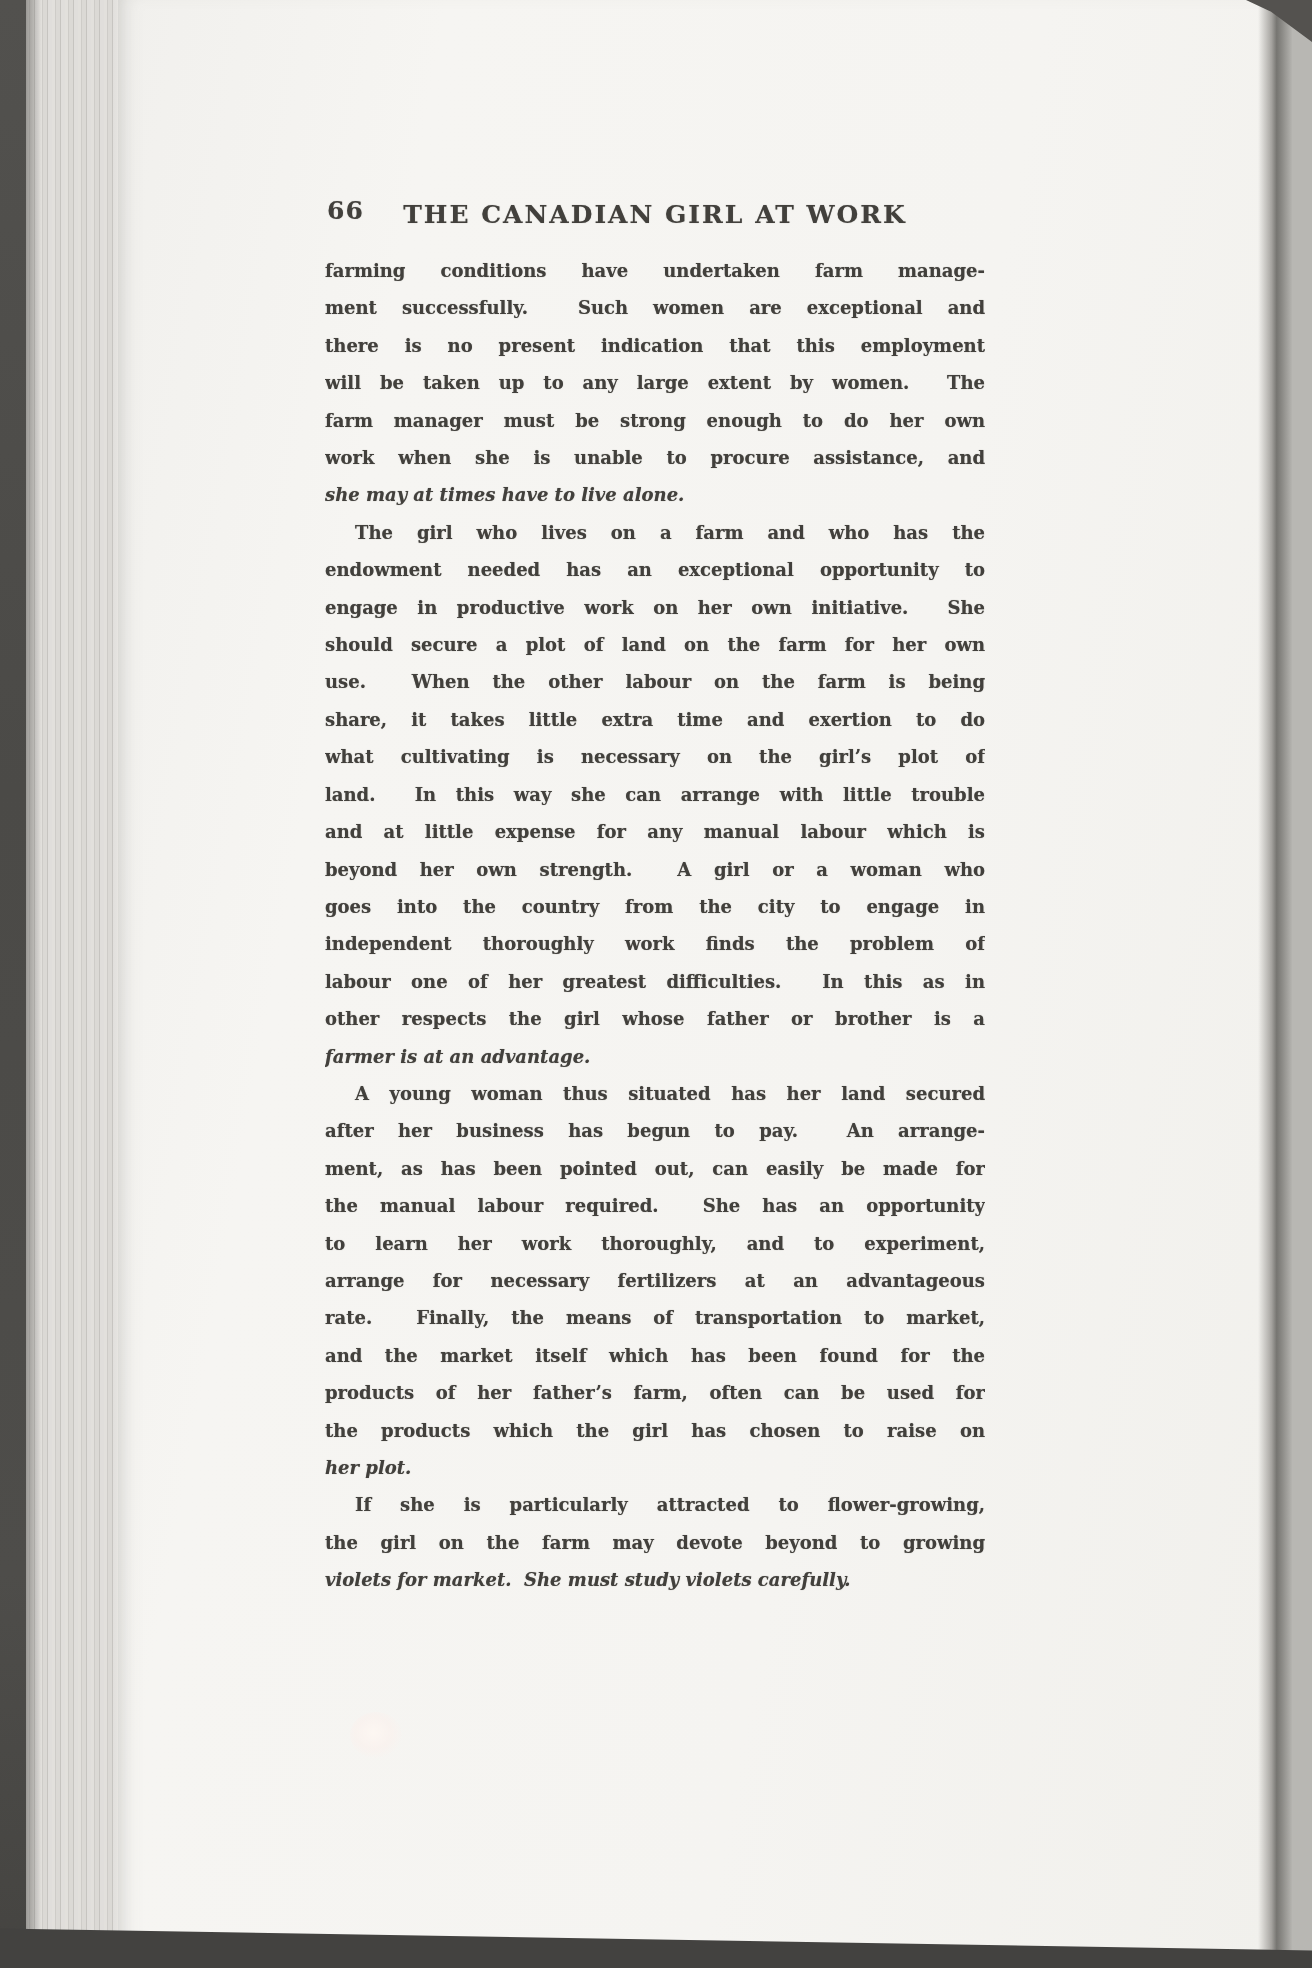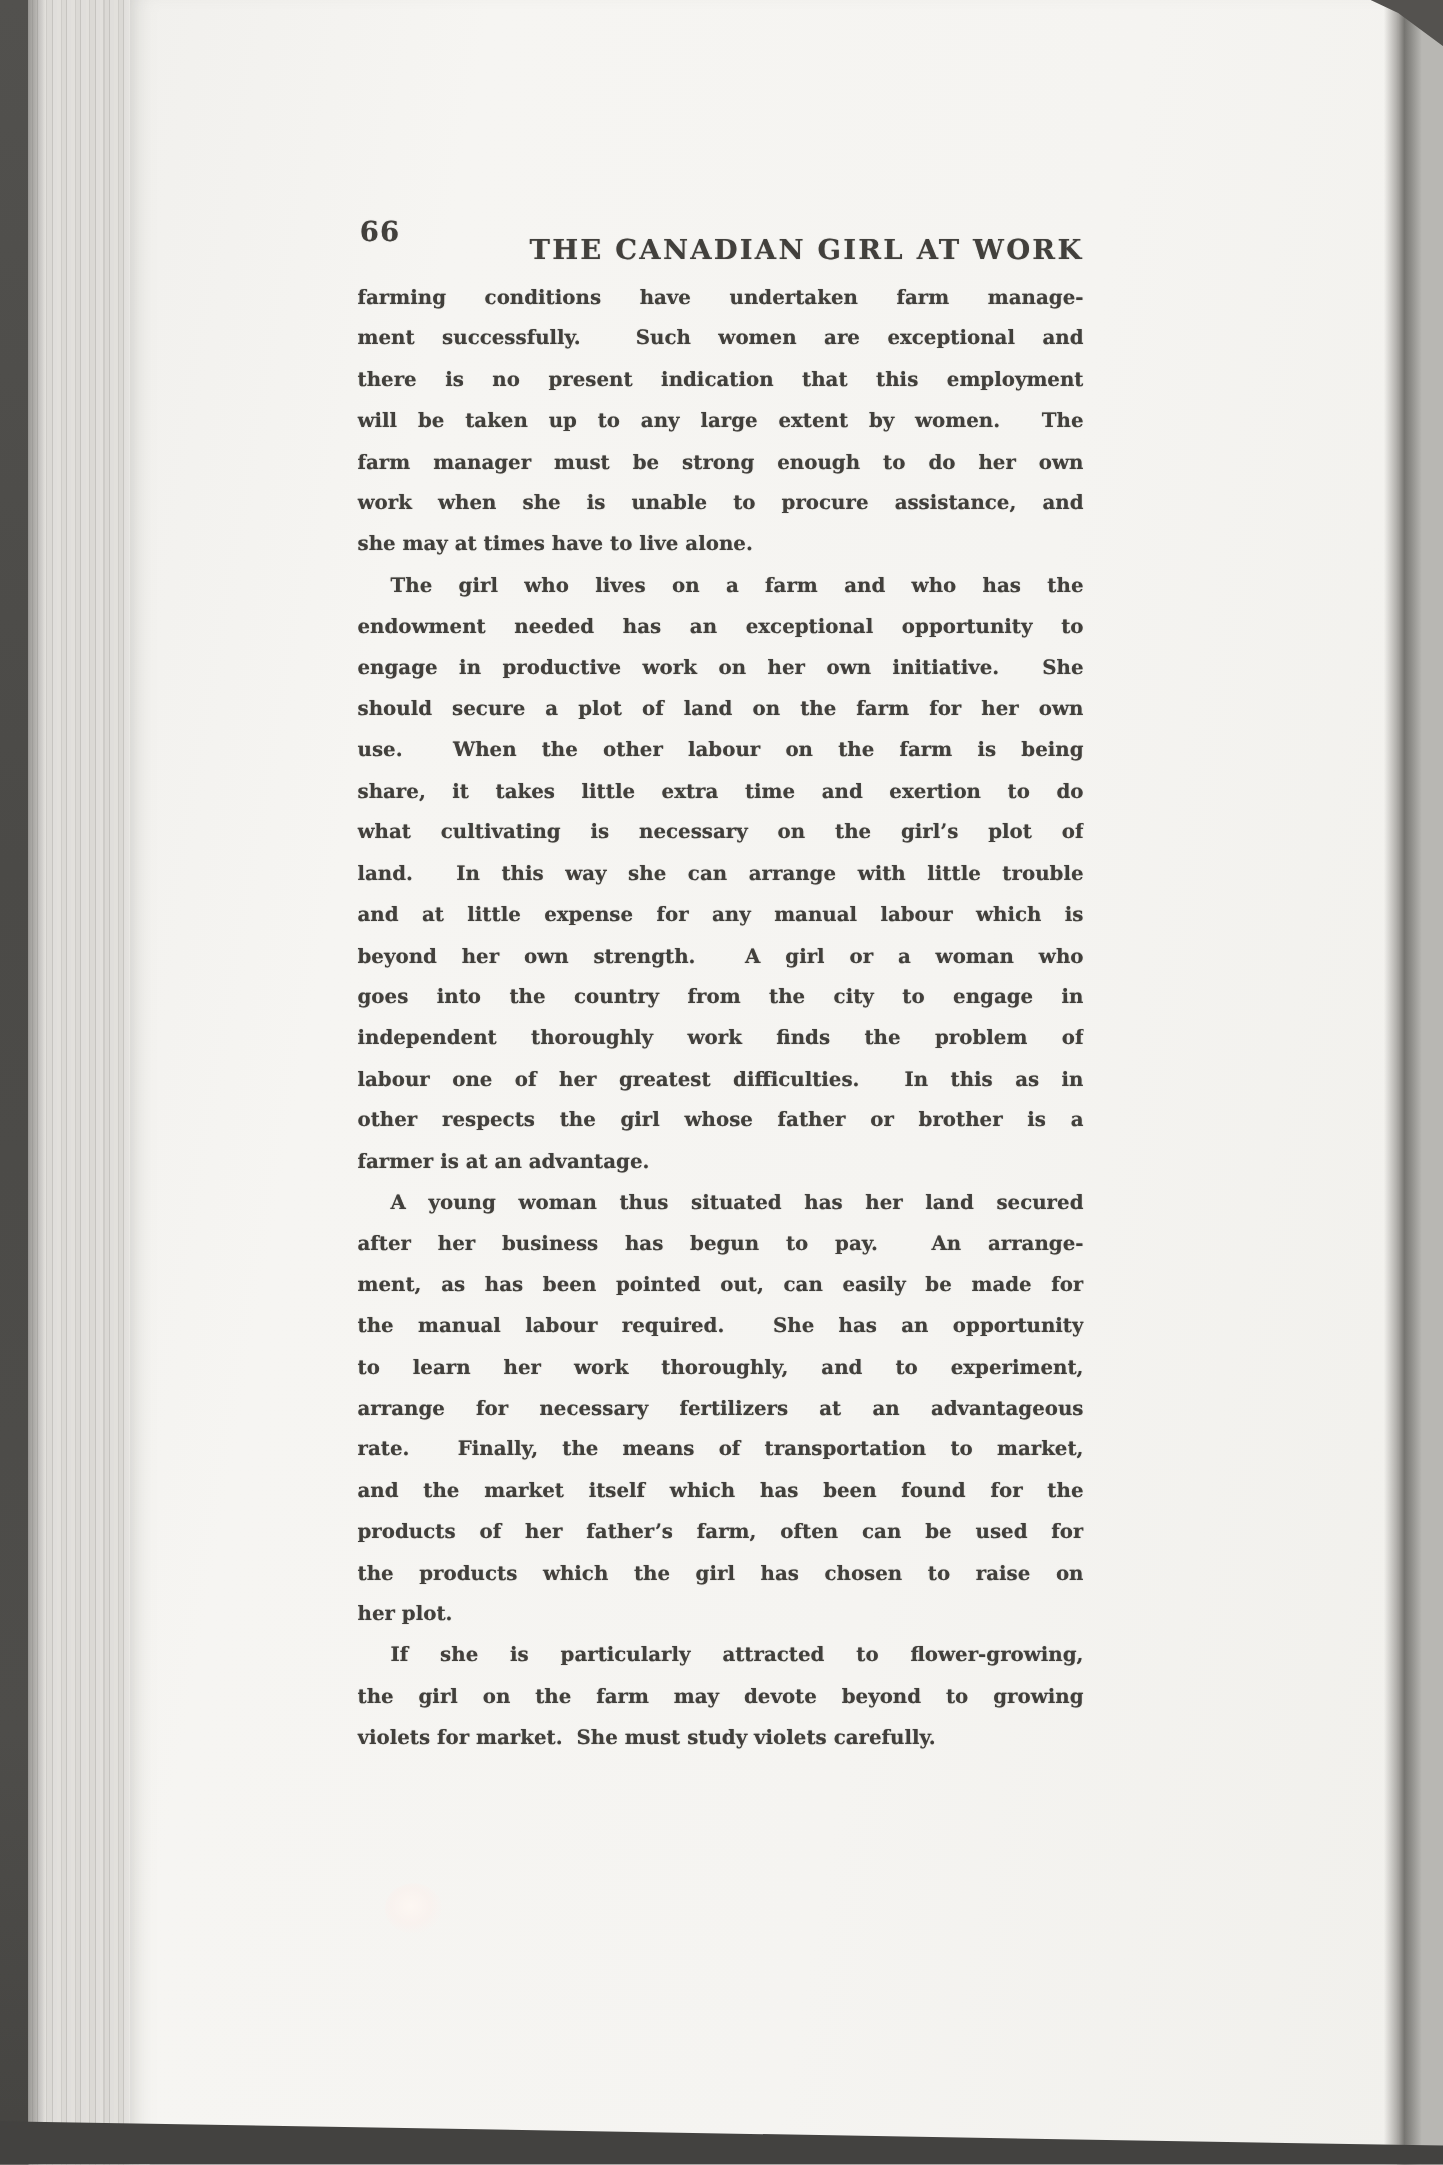--- a/index.html
+++ b/index.html
@@ -109,23 +109,23 @@
     line-height: 30px;
   }
   .page-number {
     position: absolute;
     left: 2px; top: 0;
     letter-spacing: 1px;
     text-shadow: 0 0 1px rgba(66,64,60,0.45);
   }
   .running-title {
     position: absolute;
-    left: 0; top: 16px;
+    left: 0; top: 4px;
     width: 100%;
-    text-align: right;
+    text-align: center;
     letter-spacing: 2px;
     text-shadow: 0 0 1px rgba(66,64,60,0.45);
   }
 
   .text-body {
     position: absolute;
     left: 0; top: 252px;
     width: 100%;
     font-weight: 700;
     font-size: 18px;
@@ -134,20 +134,21 @@
   }
   .para { margin: 0; }
   .line {
     text-align: justify;
     text-align-last: justify;
     text-justify: inter-word;
     overflow: hidden;
   }
   .line.last {
     text-align-last: left;
+    font-style: italic;
   }
   .para.indented .line:first-child {
     text-indent: 30px;
   }
 </style>
 </head>
 <body>
 
 <div class="scan">
   <div class="spine"></div>

